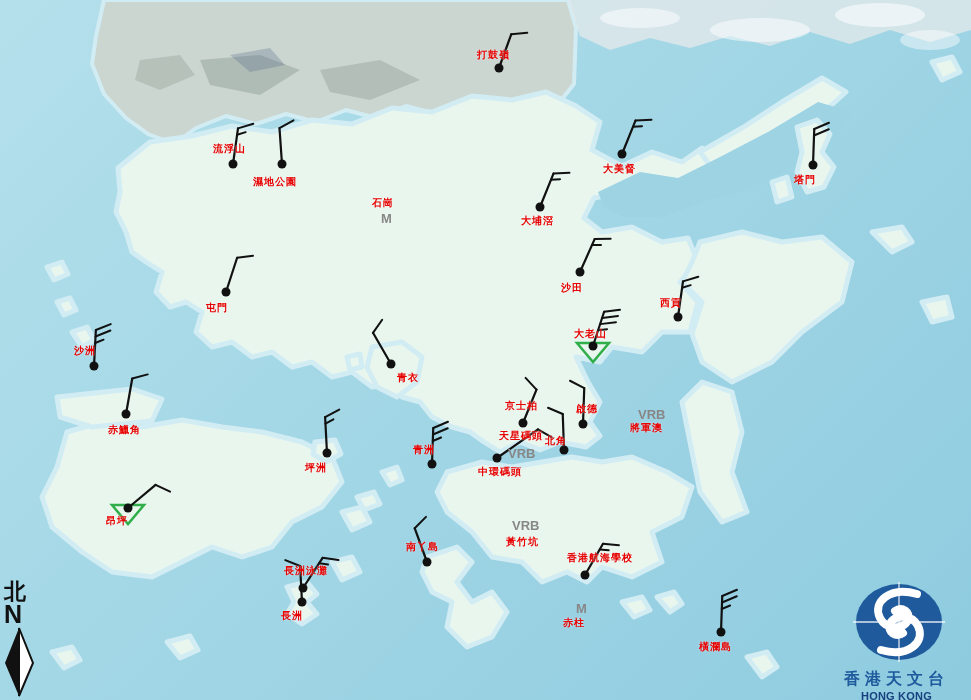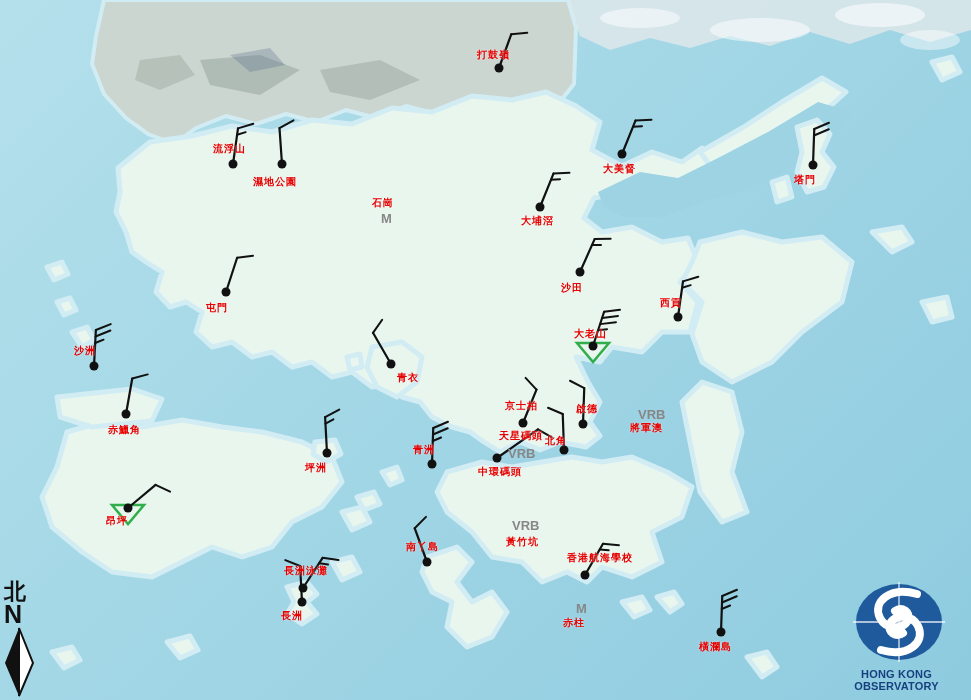--- a/index.html
+++ b/index.html
@@ -255,16 +255,17 @@
   </div>
 
   <div id="logo">
     <svg width="149" height="92">
       <ellipse cx="77" cy="50" rx="43" ry="38" fill="#1e5a9c"></ellipse>
       <line x1="31" y1="50" x2="123" y2="50" stroke="rgba(255,255,255,0.85)" stroke-width="1.3"></line>
       <line x1="77" y1="10" x2="77" y2="90" stroke="rgba(255,255,255,0.85)" stroke-width="1.3"></line>
       <path d="M 95,22 C 68,14 50,30 58,46 C 64,58 82,58 86,48 C 89,40 80,34 73,39" fill="none" stroke="#ffffff" stroke-width="8" stroke-linecap="round"></path>
       <path d="M 59,78 C 86,86 104,70 96,54 C 90,42 72,42 68,52 C 65,60 74,66 81,61" fill="none" stroke="#ffffff" stroke-width="8" stroke-linecap="round"></path>
     </svg>
+    <div class="l-cn">香港天文台</div>
     <div class="l-en">HONG KONG OBSERVATORY</div>
   </div>
 
 </div>
 
 </body></html>

